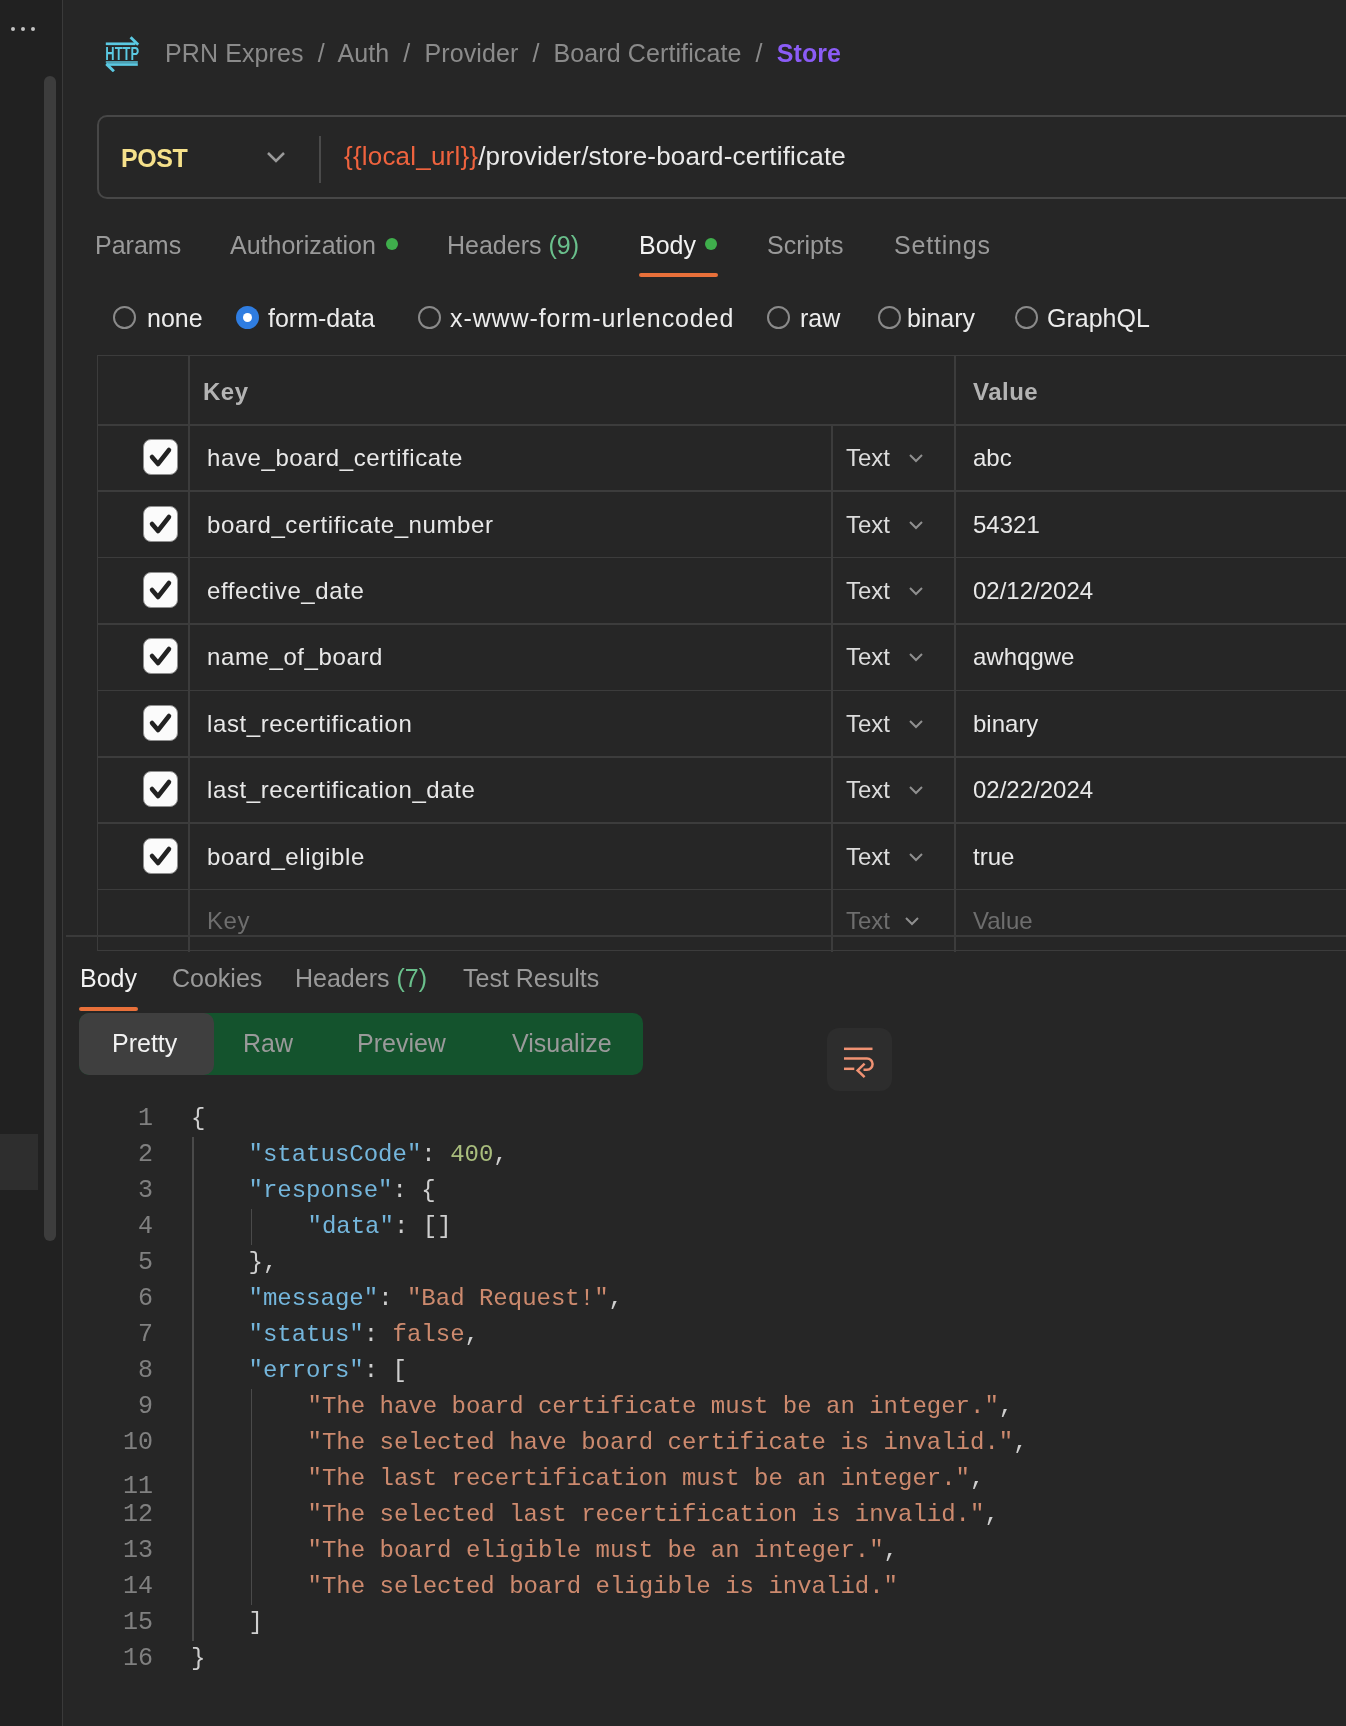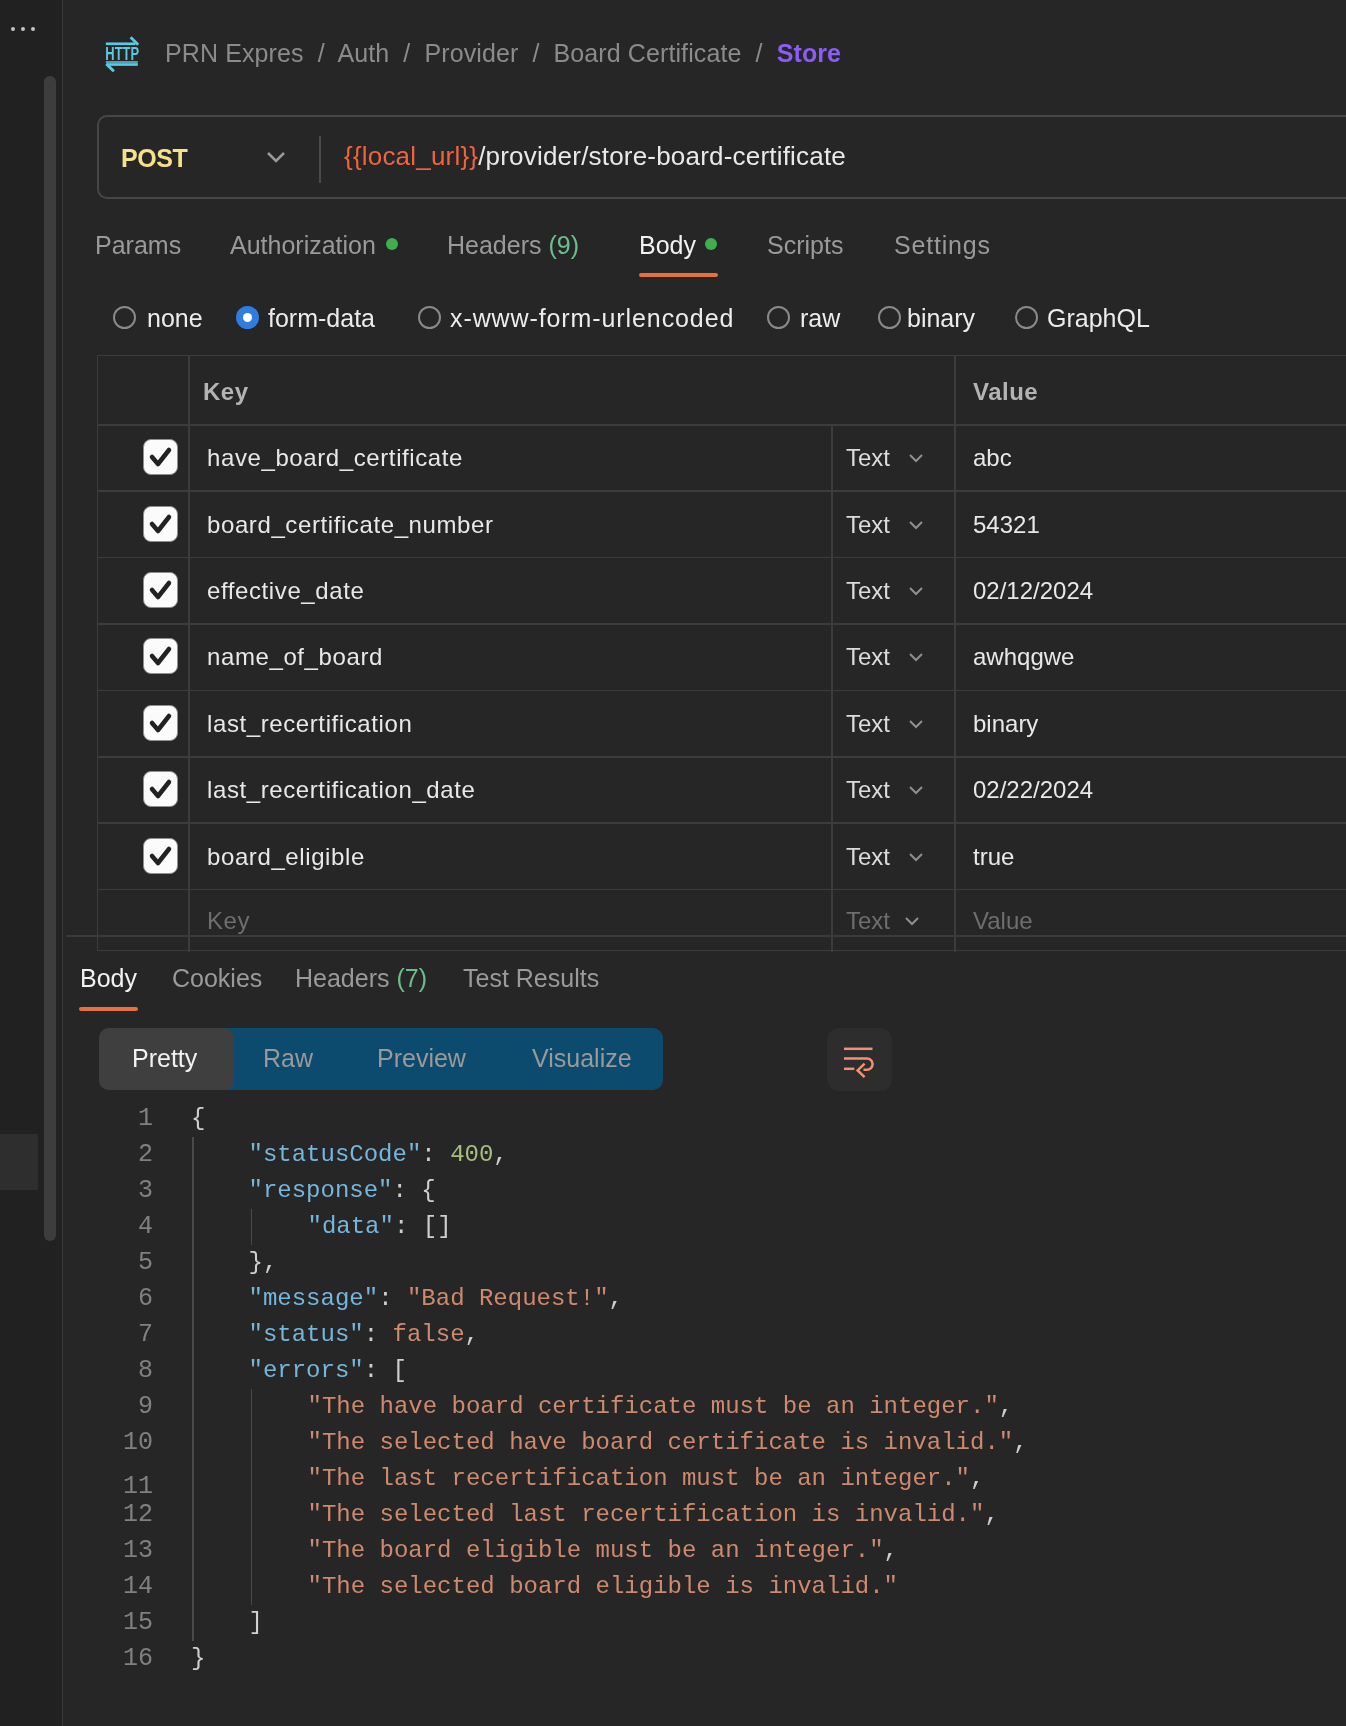--- a/index.html
+++ b/index.html
@@ -47,21 +47,21 @@
   .cbx { position:absolute; left:45px; width:35px; height:36px; background:#fbfbfb; border:1px solid #8f8f8f; border-radius:8px; }
   .hdr { position:absolute; font-size:24px; font-weight:700; letter-spacing:0.5px; color:#b3b3b3; }
   .ph { color:#6e6e6e; }
 
   
   #resp { left:66px; top:935px; width:1280px; height:791px; border-top:2px solid #3a3a3a; }
   .rtab { top:27px; font-size:25px; color:#9a9a9a; white-space:nowrap; position:absolute; }
   .rtab.active{ color:#f2f2f2; }
   #respline { position:absolute; left:13px; top:70px; width:59px; height:4px; background:#e8703a; border-radius:2px; }
 
-  #segbar { left:13px; top:91px; width:564px; height:62px; background:#0c4a6e; border-radius:10px; position:absolute;margin-left:20px; }
+  #segbar { left:13px; top:76px; width:564px; height:62px; background:#14532d; border-radius:10px; position:absolute; }
   #segsel { left:0; top:0; width:135px; height:62px; background:#3f3f3f; border-radius:10px; position:absolute; }
   .seg { position:absolute; top:16px; font-size:25px; color:#9a9a9a; }
   .seg.active { color:#f2f2f2; }
   #jsonbtn { left:594px; top:91px; width:152px; height:63px; background:#323232; border-radius:12px; position:absolute; }
   #wrapbtn { left:761px; top:91px; width:65px; height:63px; background:#2d2d2d; border-radius:12px; position:absolute; }
 
   
   #code { position:absolute; left:0; top:164px; width:1280px; height:627px; font-family:"Liberation Mono", monospace; font-size:24px; }
   .cl { position:absolute; height:36px; line-height:36px; white-space:pre; }
   .ln { position:absolute; width:87px; text-align:right; color:#808080; font-size:25px; height:36px; line-height:36px; }

